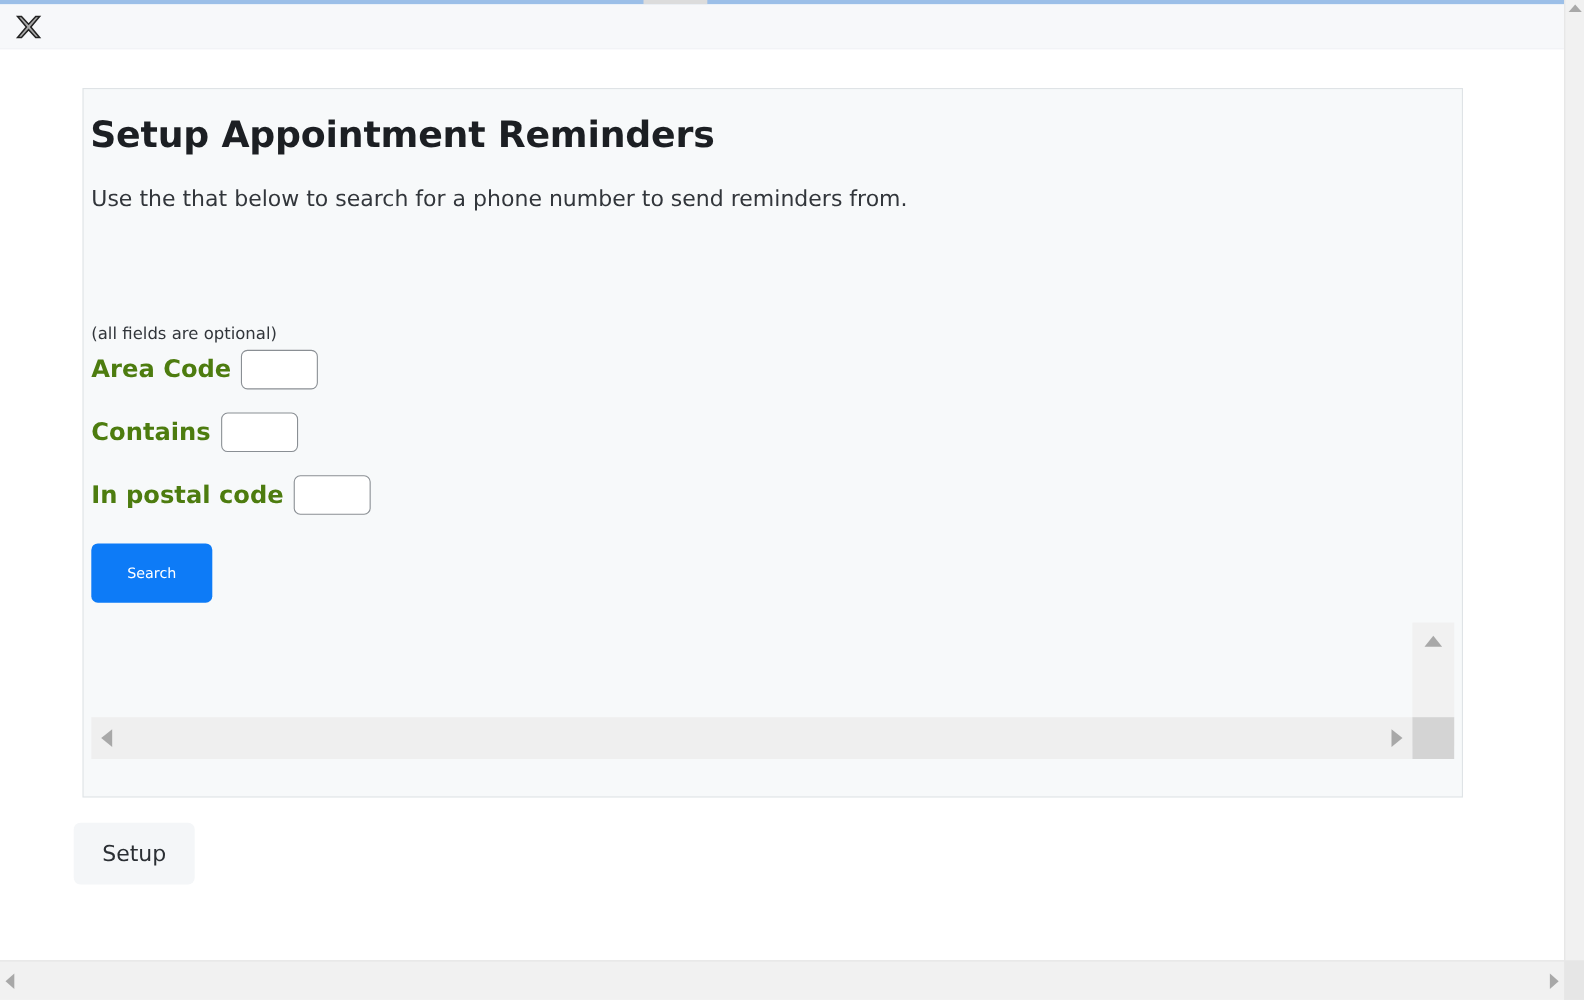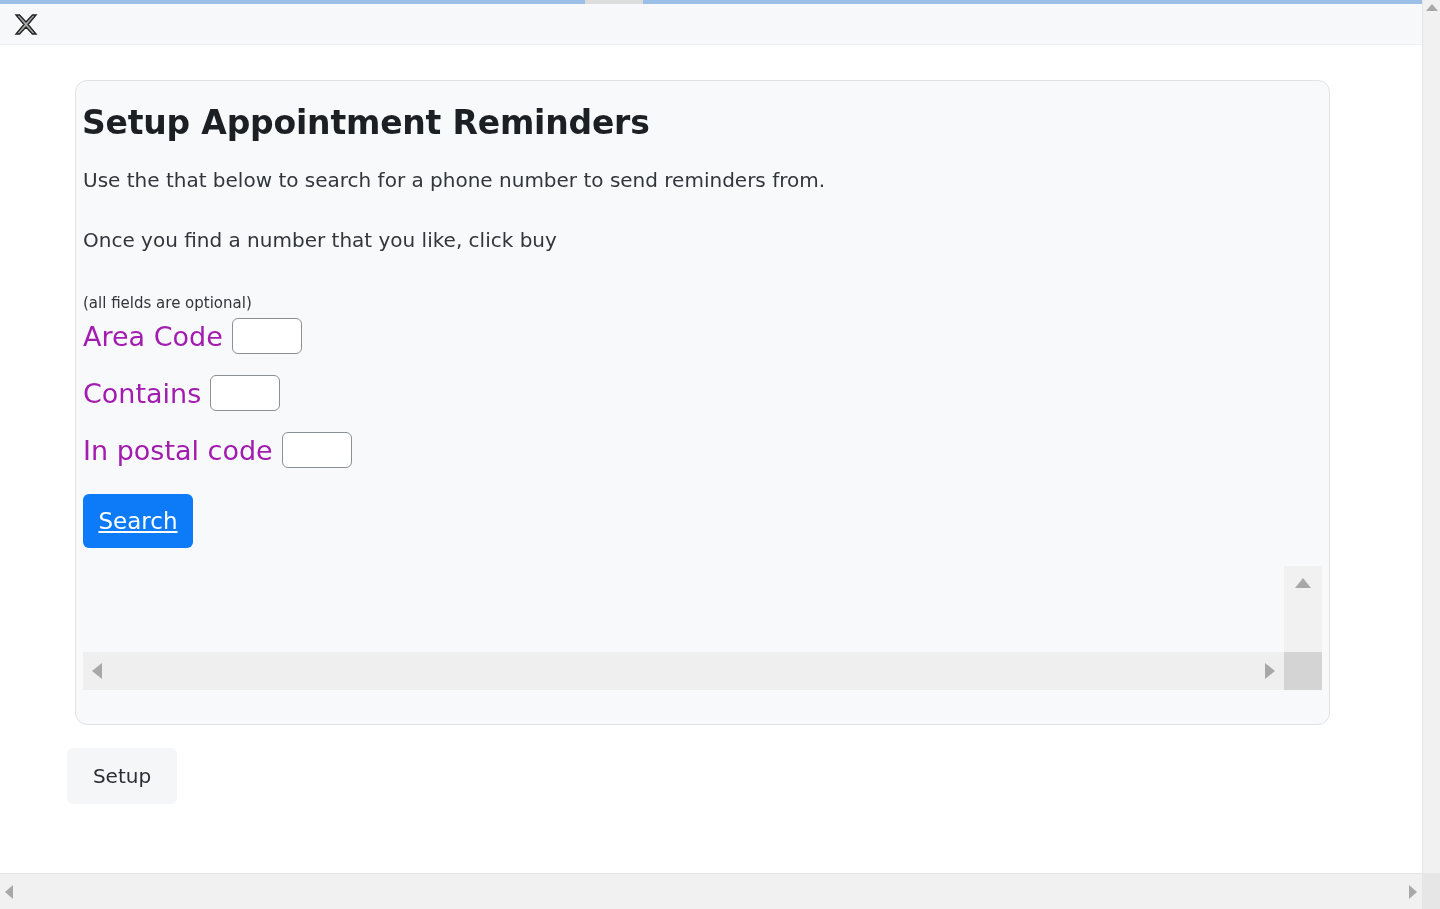--- a/index.html
+++ b/index.html
@@ -134,21 +134,21 @@
   }
 
   .panel {
     position: absolute;
     left: 75px;
     top: 35px;
     width: 1255px;
     height: 645px;
     background: #f7f9fa;
     border: 1px solid #dfe3e6;
-    border-radius: 12px;
+    border-radius: 0;
     box-sizing: border-box;
     overflow: hidden;
   }
 
   .panel-inner {
     position: absolute;
     left: 0; top: 0;
     right: 0; bottom: 0;
     padding: 0;
   }
@@ -191,23 +191,24 @@
     left: 7px;
     display: flex;
     align-items: center;
     gap: 9px;
   }
   .field-row-1 { top: 237px; }
   .field-row-2 { top: 294px; }
   .field-row-3 { top: 351px; }
 
   .field-label {
-    font-size: 27px;
-    color: #a21caf;
+    font-size: 22px;
+    color: #4d7c0f;
     white-space: nowrap;
+    font-weight: bold;
   }
 
   .field-input {
     width: 70px;
     height: 36px;
     background: #ffffff;
     border: 1px solid #8a8f94;
     border-radius: 6px;
     box-sizing: border-box;
     font-family: "DejaVu Sans", "Liberation Sans", sans-serif;
@@ -221,24 +222,23 @@
     position: absolute;
     left: 7px;
     top: 413px;
     width: 110px;
     height: 54px;
     background: #0d7bf7;
     border: none;
     border-radius: 6px;
     color: #ffffff;
     font-family: "DejaVu Sans", "Liberation Sans", sans-serif;
-    font-size: 23px;
+    font-size: 13px;
     cursor: pointer;
     padding: 0;
-    text-decoration: underline;
   }
 
   
   .inner-v-scrollbar {
     position: absolute;
     right: 7px;
     top: 485px;
     width: 38px;
     height: 112px;
     background: #f1f1f1;
@@ -329,21 +329,20 @@
   </div>
 
   <div class="content">
 
     <div class="panel">
       <div class="panel-inner">
 
         <h1 class="page-title">Setup Appointment Reminders</h1>
 
         <p class="para para-1">Use the that below to search for a phone number to send reminders from.</p>
-        <p class="para para-2">Once you find a number that you like, click buy</p>
 
         <div class="optional-note">(all fields are optional)</div>
 
         <div class="field-row field-row-1">
           <span class="field-label">Area Code</span>
           <input class="field-input" type="text" value="" style="">
         </div>
 
         <div class="field-row field-row-3">
           <span class="field-label">In postal code</span>

